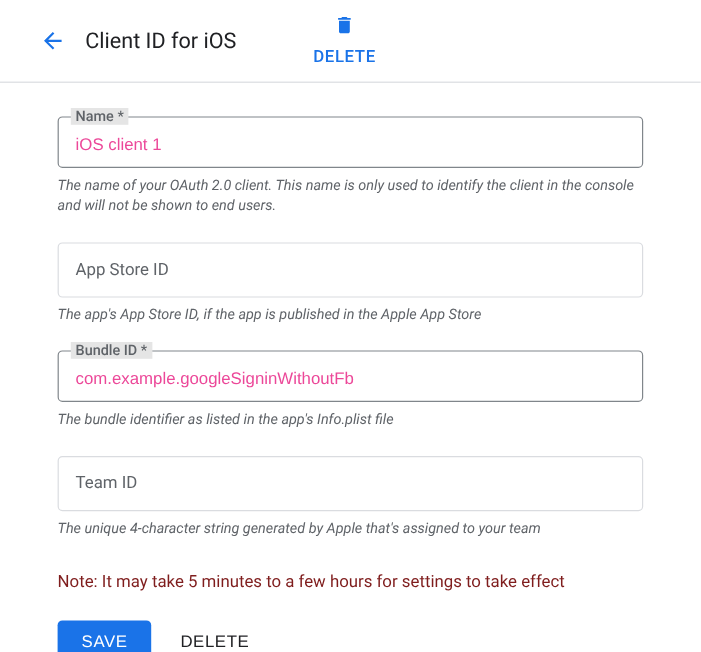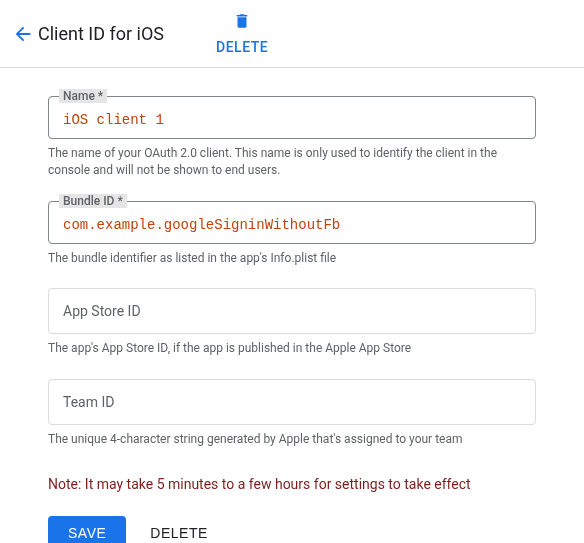--- a/index.html
+++ b/index.html
@@ -5,23 +5,23 @@
   * { box-sizing: border-box; margin: 0; padding: 0; }
   body {
     font-family: Roboto, "Helvetica Neue", Arial, sans-serif;
     background: #fff;
     color: #202124;
     width: 584px;
   }
   .header {
     display: flex;
     align-items: center;
-    padding: 12px 12px;
+    padding: 12px 33px;
     border-bottom: 1px solid #dadce0;
-    gap: 4px;
+    gap: 16px;
   }
   .back-icon {
     color: #1a73e8;
     cursor: pointer;
     display: flex;
     align-items: center;
   }
   .title {
     font-size: 18px;
     font-weight: 400;
@@ -60,37 +60,38 @@
     padding: 0 4px;
     font-size: 12px;
     color: #5f6368;
     font-weight: 500;
   }
   .outlined-field .value-input {
     border: none;
     outline: none;
     width: 100%;
     font-size: 14px;
-    color: #c2410c;
-    font-family: Liberation Mono, monospace;
+    color: #ec4899;
+    font-family: Liberation Sans, sans-serif;
     background: transparent;
   }
   .outlined-placeholder {
     position: relative;
     border: 1px solid #dadce0;
     border-radius: 4px;
     padding: 14px 14px;
     color: #5f6368;
     font-size: 14px;
   }
   .helper {
     font-size: 12px;
     color: #5f6368;
     margin-top: 6px;
     line-height: 1.4;
+    font-style: italic;
   }
   .note {
     font-size: 14px;
     color: #7f1d1d;
     margin-top: 28px;
     margin-bottom: 24px;
   }
   .buttons {
     display: flex;
     gap: 24px;
@@ -141,32 +142,32 @@
 
   <div class="field-group">
     <div class="outlined-field">
       <span class="label">Name *</span>
       <input class="value-input" value="iOS client 1" style="">
     </div>
     <div class="helper">The name of your OAuth 2.0 client. This name is only used to identify the client in the console and will not be shown to end users.</div>
   </div>
 
   <div class="field-group">
+    <div class="outlined-placeholder">
+      <span>App Store ID</span>
+    </div>
+    <div class="helper">The app's App Store ID, if the app is published in the Apple App Store</div>
+  </div>
+
+  <div class="field-group">
     <div class="outlined-field">
       <span class="label">Bundle ID *</span>
       <input class="value-input" value="com.example.googleSigninWithoutFb" style="">
     </div>
     <div class="helper">The bundle identifier as listed in the app's Info.plist file</div>
-  </div>
-
-  <div class="field-group">
-    <div class="outlined-placeholder">
-      <span>App Store ID</span>
-    </div>
-    <div class="helper">The app's App Store ID, if the app is published in the Apple App Store</div>
   </div>
 
   <div class="field-group">
     <div class="outlined-placeholder">
       <span>Team ID</span>
     </div>
     <div class="helper">The unique 4-character string generated by Apple that's assigned to your team</div>
   </div>
 
   <div class="note">Note: It may take 5 minutes to a few hours for settings to take effect</div>

